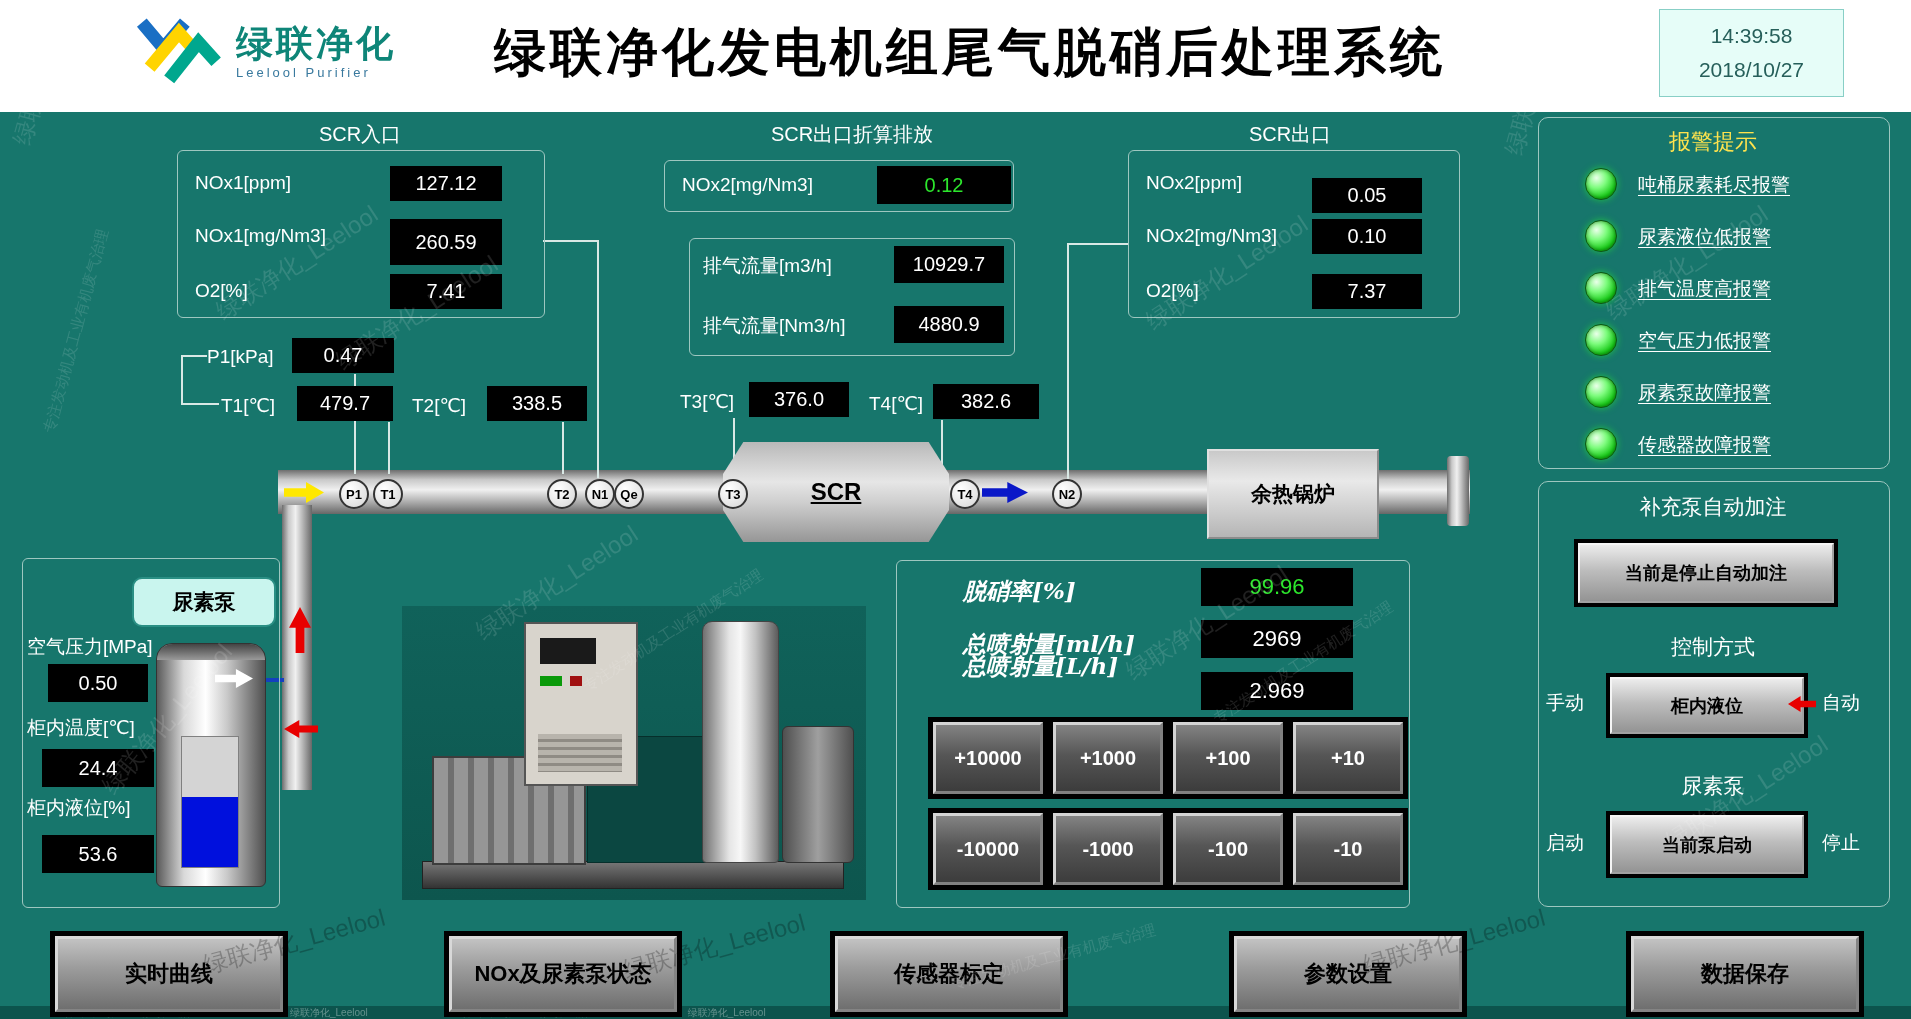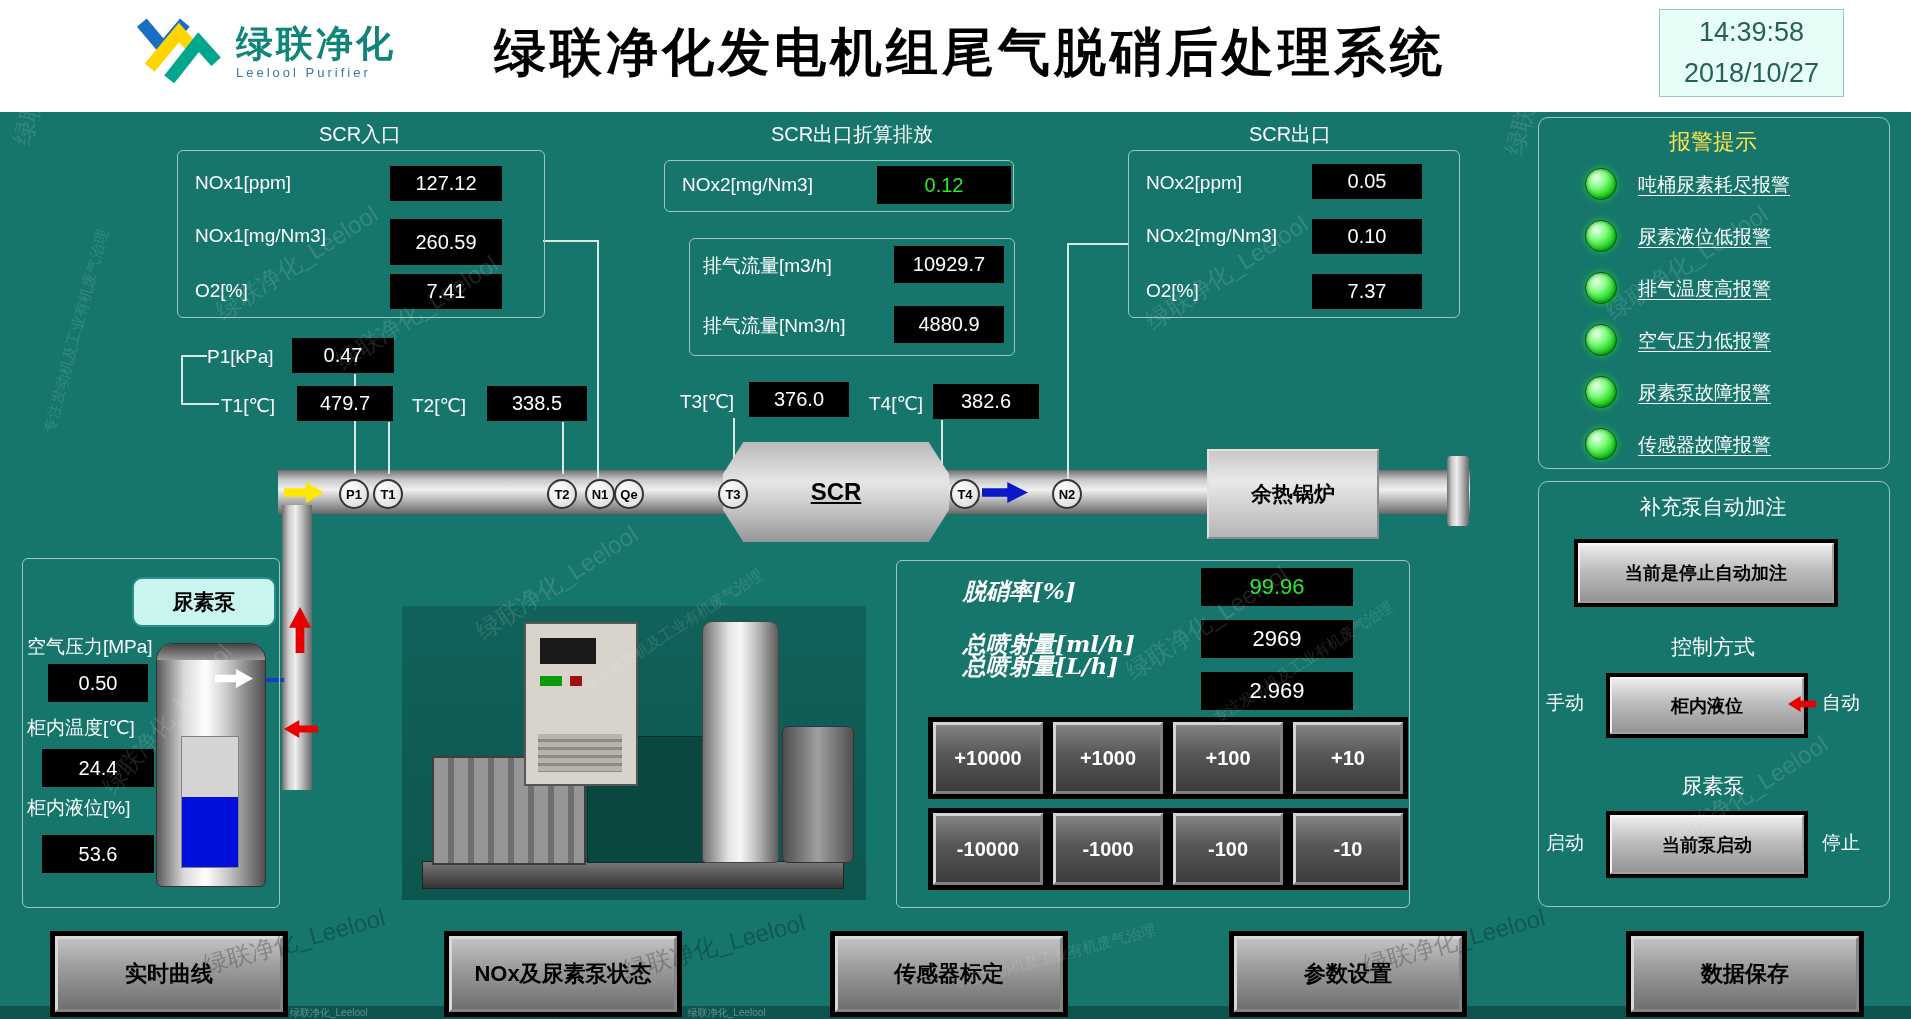--- a/index.html
+++ b/index.html
@@ -9,21 +9,21 @@
   
   .header{position:absolute;left:0;top:0;width:1911px;height:112px;background:#ffffff;z-index:20;}
   .logo-wrap{position:absolute;left:134px;top:10px;display:flex;align-items:center;gap:14px;}
   .logo-cn{font-size:37px;font-weight:bold;color:#0e8578;letter-spacing:3px;line-height:1.1;}
   .logo-en{font-size:13px;color:#39799e;letter-spacing:3px;}
   .main-title{position:absolute;left:400px;top:18px;width:1140px;text-align:center;
               font-family:"DejaVu Serif","Liberation Serif",serif;font-weight:bold;font-size:52px;
               color:#000;letter-spacing:4px;white-space:nowrap;}
   .timebox{position:absolute;left:1659px;top:9px;width:183px;height:86px;background:#e6fdf8;
            border:1px solid #88cfc6;display:flex;flex-direction:column;align-items:center;
-           justify-content:center;gap:10px;color:#265f5a;font-size:27px;}
+           justify-content:center;gap:10px;color:#265f5a;font-size:21px;}
   
   .panel{position:absolute;border:1px solid #9ec7c0;border-radius:6px;z-index:3;}
   .ptitle{position:absolute;color:#fff;font-size:20px;text-align:center;z-index:4;white-space:nowrap;}
   .lbl{position:absolute;color:#fff;font-size:19px;white-space:nowrap;z-index:4;}
   .vbox{position:absolute;background:#000;color:#fff;display:flex;align-items:center;justify-content:center;
         font-size:20px;z-index:4;}
   .green{color:#2ce62c;}
   .line{position:absolute;background:#d9e8e5;z-index:2;}
   .blueline{position:absolute;background:#1440c0;z-index:2;}
   
@@ -121,21 +121,21 @@
   <div class="vbox green" style="left:877px;top:166px;width:134px;height:38px;">0.12</div>
   <div class="panel" style="left:689px;top:238px;width:324px;height:116px;"></div>
   <div class="lbl" style="left:703px;top:253px;">排气流量[m3/h]</div>
   <div class="vbox" style="left:894px;top:246px;width:110px;height:37px;">10929.7</div>
   <div class="lbl" style="left:703px;top:313px;">排气流量[Nm3/h]</div>
   <div class="vbox" style="left:894px;top:306px;width:110px;height:37px;">4880.9</div>
 
   <div class="ptitle" style="left:1190px;top:121px;width:200px;">SCR出口</div>
   <div class="panel" style="left:1128px;top:150px;width:330px;height:166px;"></div>
   <div class="lbl" style="left:1146px;top:172px;">NOx2[ppm]</div>
-  <div class="vbox" style="left:1312px;top:164px;width:110px;height:35px;">0.05</div>
+  <div class="vbox" style="left:1312px;top:178px;width:110px;height:35px;">0.05</div>
   <div class="lbl" style="left:1146px;top:225px;">NOx2[mg/Nm3]</div>
   <div class="vbox" style="left:1312px;top:219px;width:110px;height:35px;">0.10</div>
   <div class="lbl" style="left:1146px;top:280px;">O2[%]</div>
   <div class="vbox" style="left:1312px;top:274px;width:110px;height:35px;">7.37</div>
 
   <div class="lbl" style="left:207px;top:346px;">P1[kPa]</div>
   <div class="vbox" style="left:292px;top:338px;width:102px;height:35px;">0.47</div>
   <div class="lbl" style="left:221px;top:394px;">T1[℃]</div>
   <div class="vbox" style="left:297px;top:386px;width:96px;height:35px;">479.7</div>
   <div class="lbl" style="left:412px;top:394px;">T2[℃]</div>

